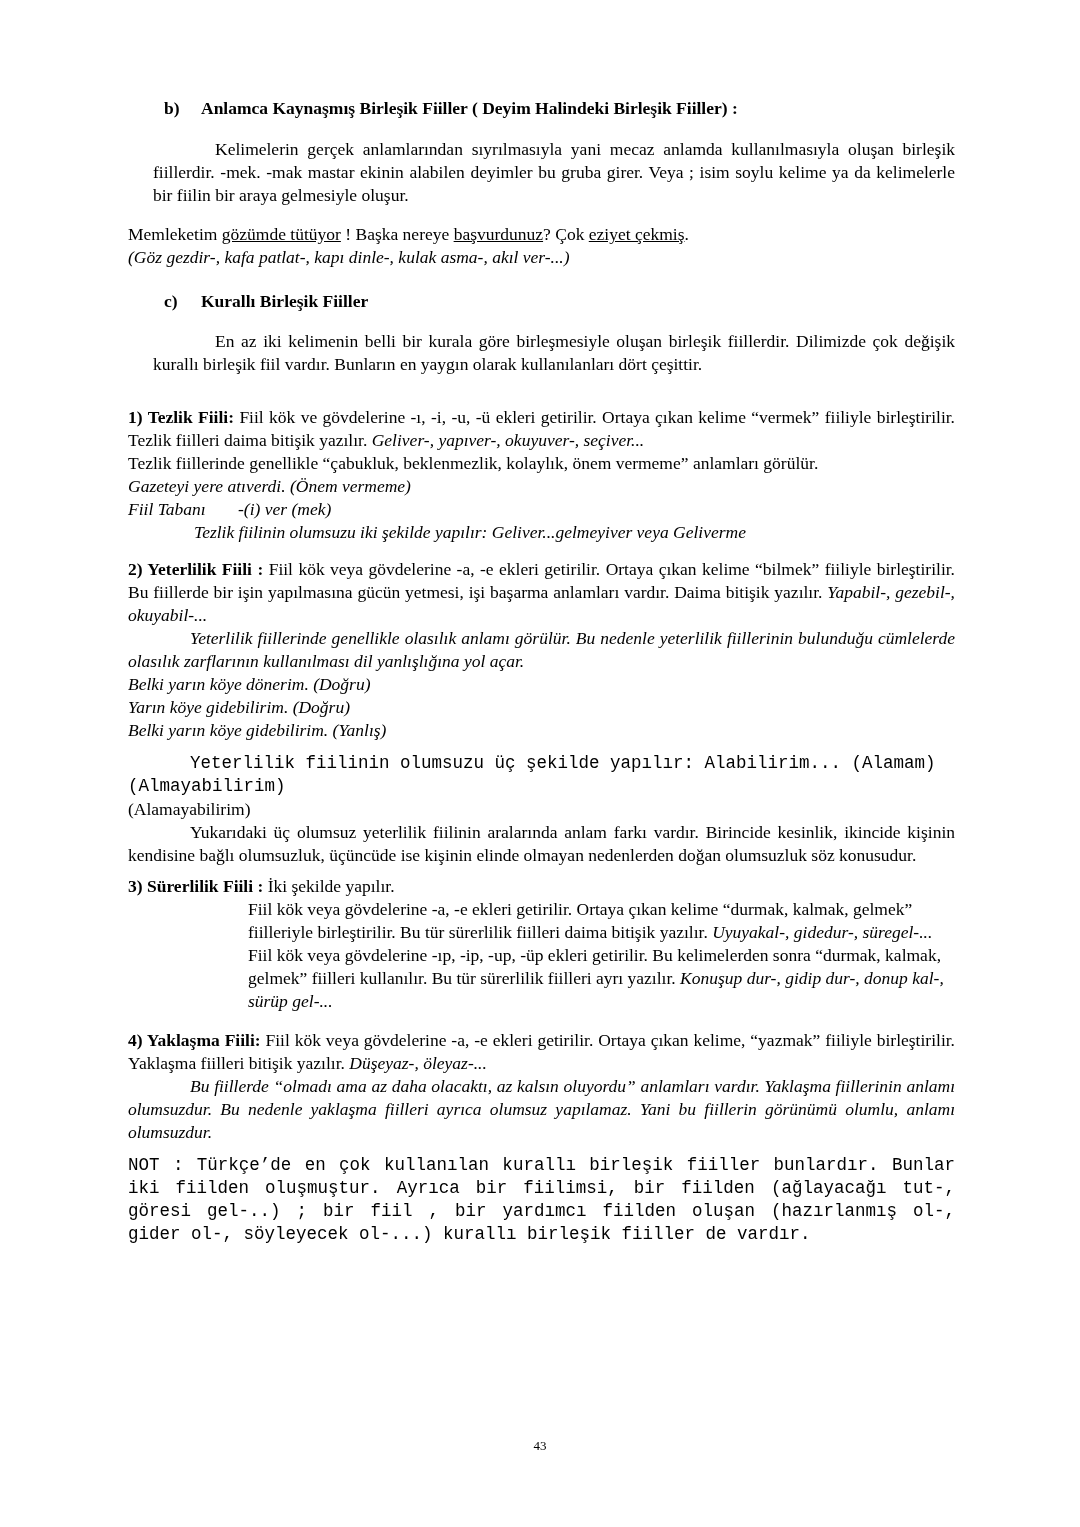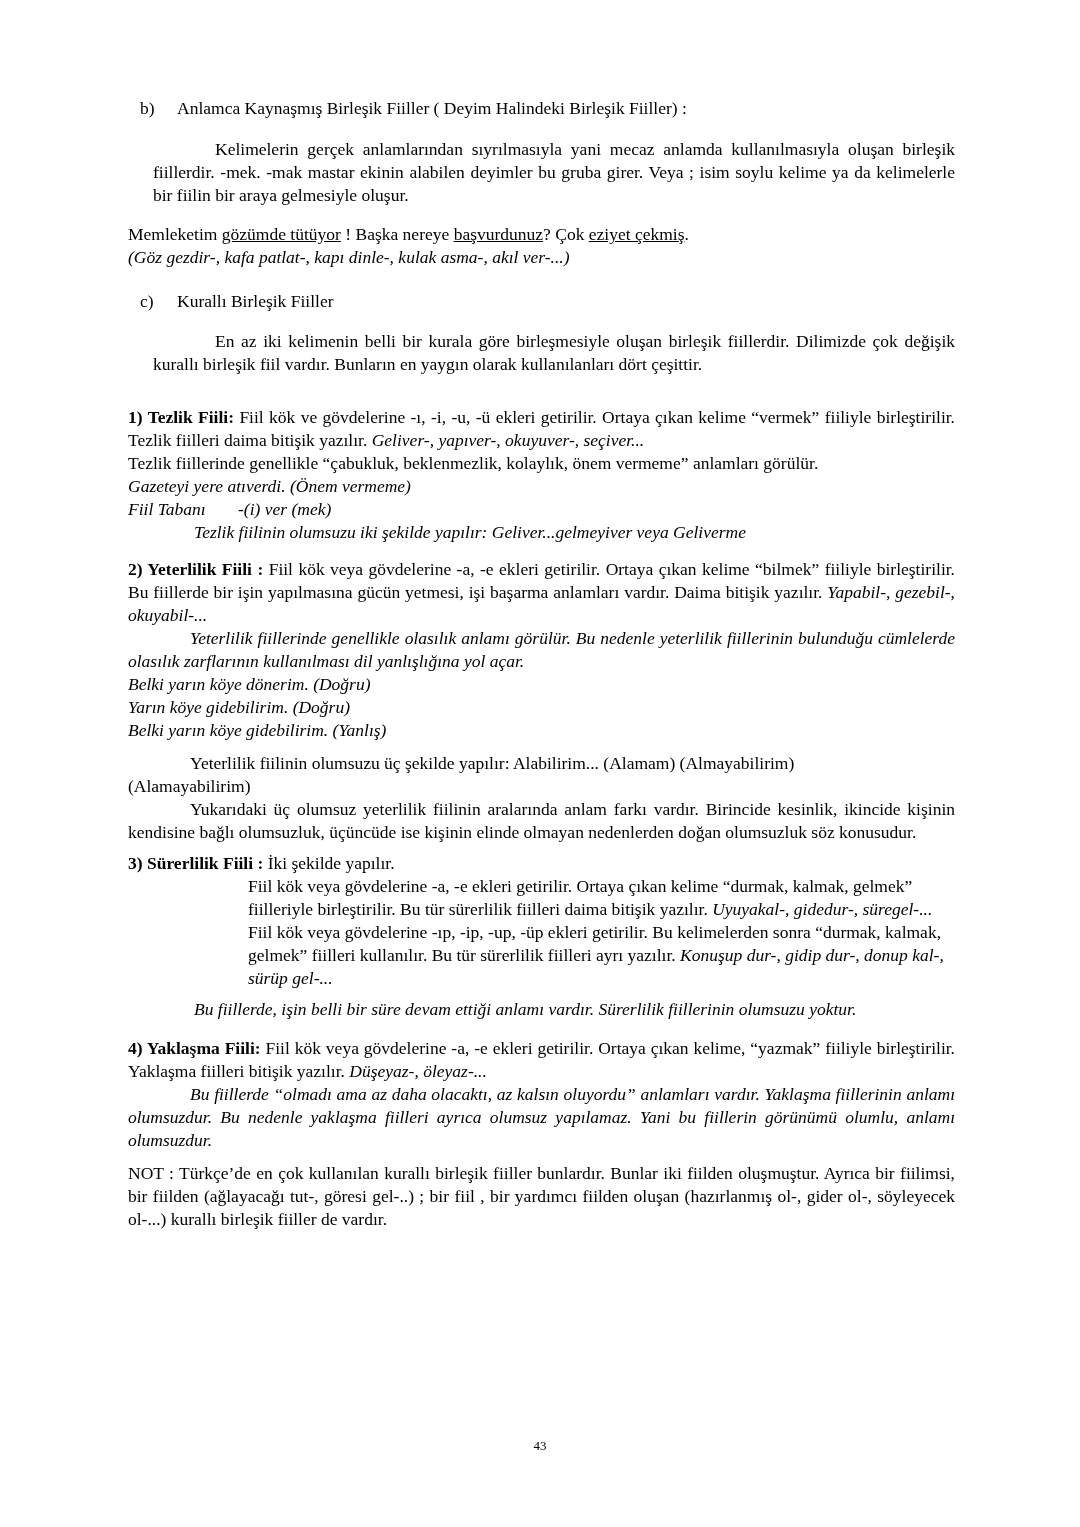--- a/index.html
+++ b/index.html
@@ -15,28 +15,28 @@
     left:128px;top:97px;width:827px;
     font-size:17.5px;line-height:23px;
     color:#000000;
   }
   p{margin:0;padding:0;}
   .j{text-align:justify;}
   .ind{text-indent:62px;}
   .b{font-weight:700;}
   .i{font-style:italic;}
   .u{text-decoration:underline;text-align:right;}
-  .heading{font-weight:400;margin-left:12px;}
+  .heading{font-weight:700;margin-left:36px;}
   .h-label{display:inline-block;width:37px;}
   .c1{display:inline-block;width:110px;}
   .ml25{margin-left:25px;}
   .ml66{margin-left:66px;}
   .ml120{margin-left:120px;}
   .mt8{margin-top:8px;}
-  .mt10{margin-top:10px;}
+  .mt10{margin-top:10px;font-family:Liberation Mono, monospace;}
   .mt14{margin-top:14px;}
   .mt16{margin-top:16px;}
   .mt17{margin-top:17px;}
   .mt18{margin-top:18px;}
   .mt21{margin-top:21px;}
   .mt30{margin-top:30px;}
   .footer{
     position:absolute;top:1434px;left:0;width:100%;
     text-align:center;font-size:13px;line-height:23px;color:#000000;
   }
@@ -80,21 +80,20 @@
   <p class="ind mt10">Yeterlilik fiilinin olumsuzu üç şekilde yapılır: Alabilirim... (Alamam) (Almayabilirim)</p>
   <p>(Alamayabilirim)</p>
   <p class="j ind">Yukarıdaki üç olumsuz yeterlilik fiilinin aralarında  anlam farkı vardır. Birincide kesinlik, ikincide kişinin kendisine bağlı olumsuzluk, üçüncüde ise kişinin elinde olmayan nedenlerden doğan olumsuzluk söz konusudur.</p>
 
   <p class="mt8"><span class="b">3) Sürerlilik Fiili :</span><span> İki şekilde yapılır.</span></p>
 
   <p class="ml120"><span>Fiil kök veya gövdelerine -a, -e ekleri getirilir. Ortaya çıkan kelime “durmak, kalmak, gelmek” fiilleriyle birleştirilir. Bu tür sürerlilik fiilleri daima bitişik yazılır. </span><span class="i">Uyuyakal-, gidedur-, süregel-...</span></p>
 
   <p class="ml120"><span>Fiil kök veya gövdelerine -ıp, -ip, -up, -üp ekleri getirilir. Bu kelimelerden sonra “durmak, kalmak, gelmek” fiilleri kullanılır. Bu tür sürerlilik fiilleri ayrı yazılır. </span><span class="i">Konuşup dur-, gidip dur-, donup kal-, sürüp gel-...</span></p>
 
-  <p class="i ml66 mt8">Bu fiillerde, işin belli bir süre devam ettiği anlamı vardır. Sürerlilik fiillerinin olumsuzu yoktur.</p>
 
   <p class="j mt16"><span class="b">4) Yaklaşma Fiili:</span><span> Fiil kök veya gövdelerine -a, -e ekleri getirilir. Ortaya çıkan kelime, “yazmak” fiiliyle birleştirilir. Yaklaşma fiilleri bitişik yazılır. </span><span class="i">Düşeyaz-, öleyaz-...</span></p>
 
   <p class="i j ind">Bu fiillerde “olmadı ama az daha olacaktı, az kalsın oluyordu” anlamları vardır. Yaklaşma fiillerinin anlamı olumsuzdur. Bu nedenle yaklaşma fiilleri ayrıca olumsuz yapılamaz. Yani bu fiillerin görünümü olumlu, anlamı olumsuzdur.</p>
 
   <p class="j mt10">NOT : Türkçe’de en çok kullanılan kurallı birleşik fiiller bunlardır. Bunlar iki fiilden oluşmuştur. Ayrıca bir fiilimsi, bir fiilden (ağlayacağı tut-, göresi gel-..) ; bir fiil , bir yardımcı fiilden  oluşan (hazırlanmış ol-, gider ol-, söyleyecek ol-...) kurallı birleşik fiiller de vardır.</p>
 
 </div>
 
 <div class="footer">43</div>

